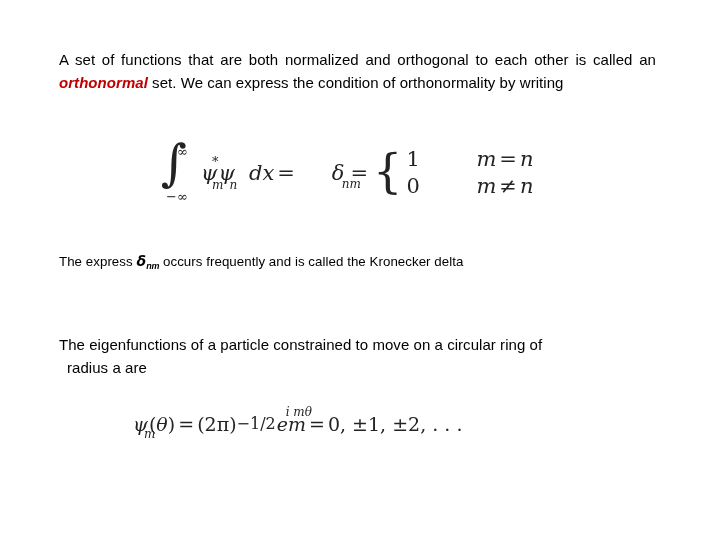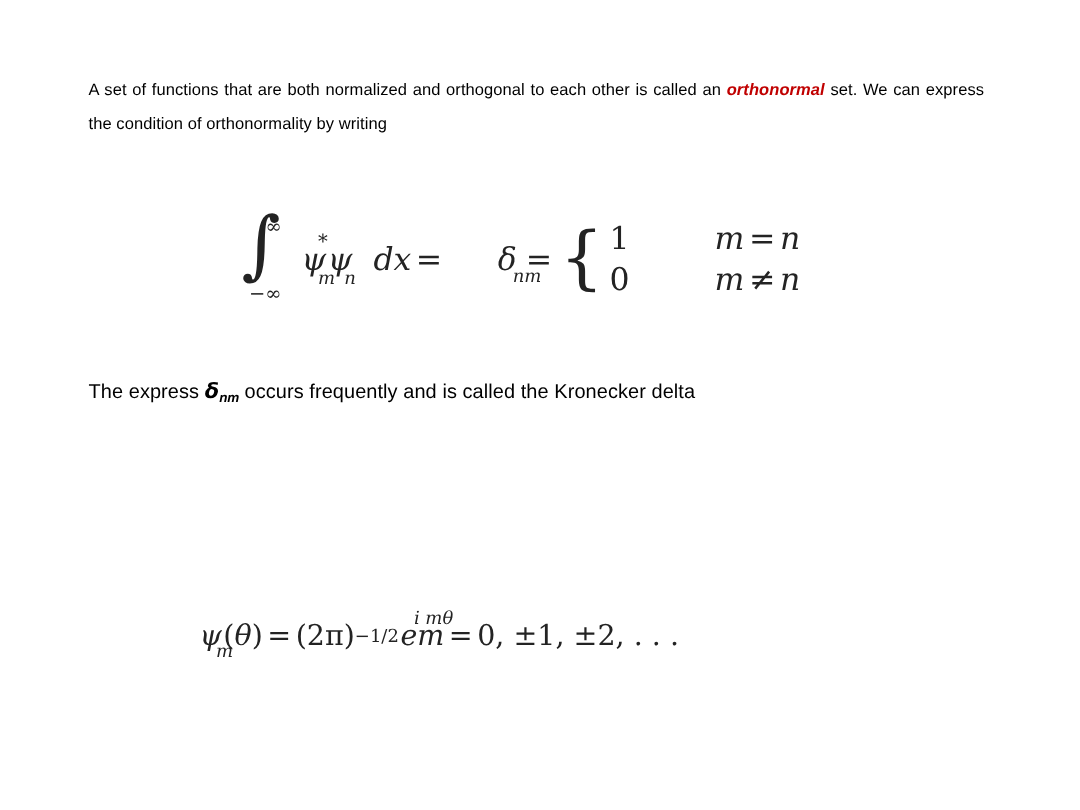--- a/index.html
+++ b/index.html
@@ -17,21 +17,21 @@
   }
 
   .slide {
     position: absolute;
     inset: 0;
   }
 
   
   .para {
     position: absolute;
-    font-size: 11px;
+    font-size: 15px;
     line-height: 22.5px;
     color: #000000;
     letter-spacing: 0.05px;
   }
 
   #para-intro {
     left: 59px;
     top: 49px;
     width: 597px;
     text-align: justify;
@@ -221,21 +221,21 @@
   #equation-eigenfunction .psi-m .subm {
     position: absolute;
     font-size: 12px;
     bottom: -6px;
     left: 11px;
   }
   .paren {
     font-style: normal;
   }
   .pow {
-    font-size: 12px;
+    font-size: 16px;
     vertical-align: super;
     font-style: normal;
     position: relative;
     top: -2px;
   }
   .exp-e {
     position: relative;
     margin-left: 1px;
   }
   .exp-e .expsup {
@@ -315,20 +315,24 @@
     </span>
   </div>
 
   <div class="para" id="para-symbol">
     <span>The express</span>
     <span><span class="delta-sym">δ</span><span class="sub">nm</span></span>
     <span>occurs frequently and is called the</span>
     <span class="ital">Kronecker delta</span>
   </div>
 
+  <div class="para" id="para-eigen">
+    <span>The eigenfunctions of a particle constrained to move on a circular ring of</span>
+    <span class="indent2"><span>radius</span> <span class="ital">a</span> <span>are</span></span>
+  </div>
 
   <div class="equation" id="equation-eigenfunction">
     <span class="psi-m">
       <span>ψ</span>
       <span class="subm">m</span>
     </span>
     <span class="paren">(</span>
     <span>θ</span>
     <span class="paren">)</span>
     <span class="eq-sign">=</span>

